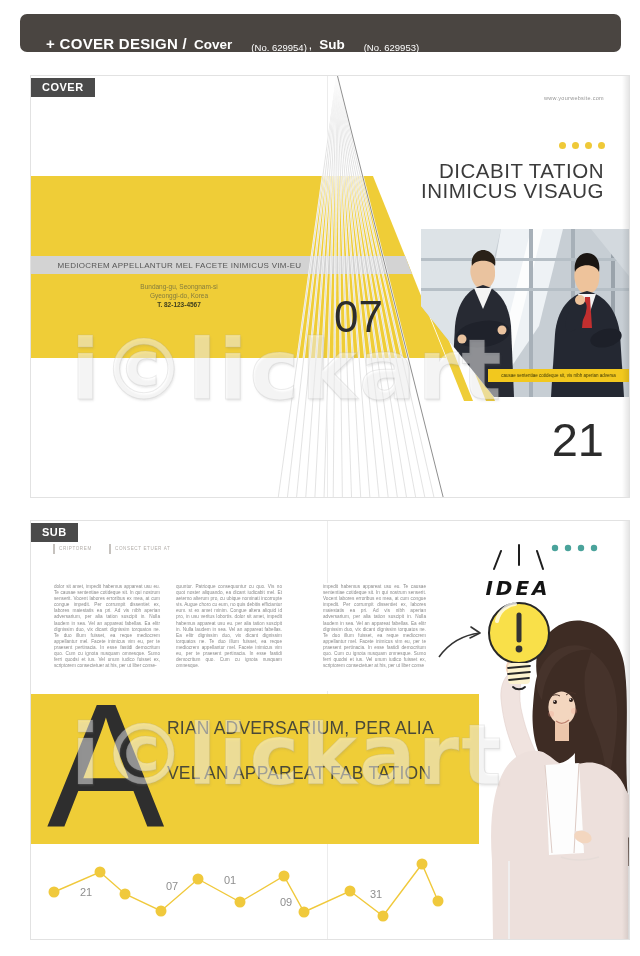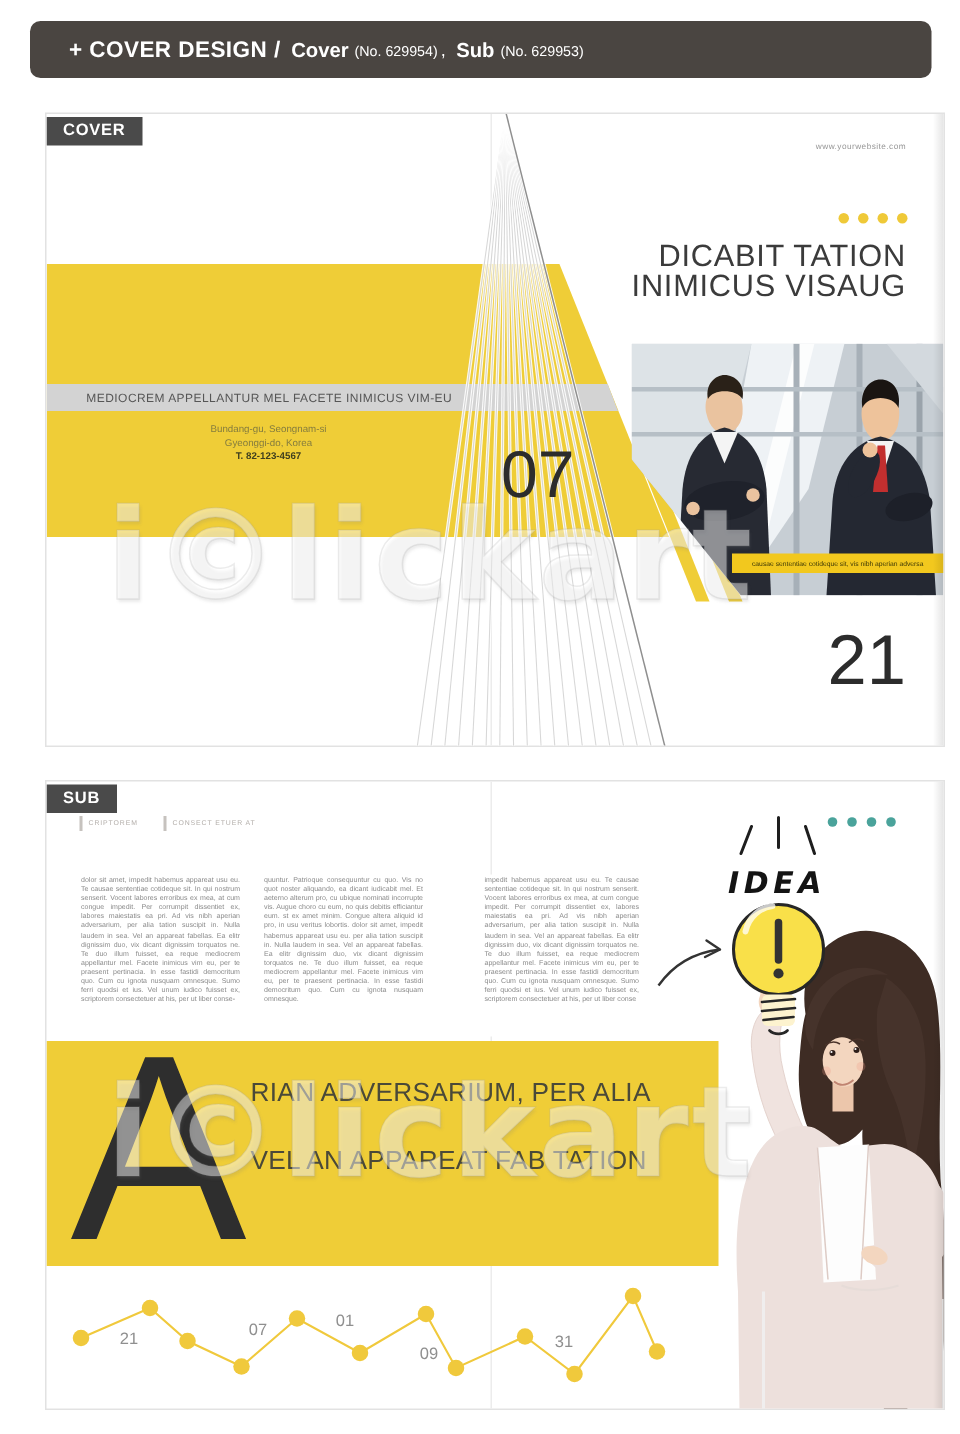--- a/index.html
+++ b/index.html
@@ -1,22 +1,22 @@
 <!DOCTYPE html>
 <html><head>
 <meta charset="utf-8">
 <style>
   html,body{margin:0;padding:0;background:#ffffff;width:640px;height:956px;
     font-family:"Liberation Sans",sans-serif;-webkit-font-smoothing:antialiased;}
   
   #top-bar{position:absolute;left:20px;top:14px;width:601px;height:38px;background:#4a4541;
-    border-radius:7px;color:#fff;display:flex;align-items:center;padding-left:26px;box-sizing:border-box;}
+    border-radius:7px;color:#fff;display:flex;align-items:flex-end;padding-left:26px;box-sizing:border-box;}
   #top-bar .t1{font-size:15px;font-weight:bold;letter-spacing:.3px;}
   #top-bar .t2{font-size:13.5px;font-weight:bold;margin-left:7px;}
-  #top-bar .t3{font-size:9.5px;margin-left:4px;position:relative;top:1px;}
+  #top-bar .t3{font-size:9.5px;margin-left:19px;position:relative;top:1px;}
   #top-bar .t4{font-size:12px;margin-left:2px;}
   
   .page{position:absolute;left:30px;width:600px;background:#fff;border:1px solid #e2e2e2;box-sizing:border-box;overflow:hidden;}
   #cover-page{top:75px;height:423px;}
   #sub-page{top:520px;height:420px;}
   .edge-shadow{position:absolute;top:0;right:0;width:7px;height:100%;
     background:linear-gradient(to left,rgba(0,0,0,.10),rgba(0,0,0,0));z-index:40;}
   .tag{position:absolute;left:0;top:2px;background:#4a4a4a;color:#fff;font-size:11px;font-weight:bold;
     letter-spacing:.5px;padding:3px 11px 4px 11px;z-index:45;}
   .fold{position:absolute;left:296px;top:0;width:1px;height:100%;background:#ececec;}

